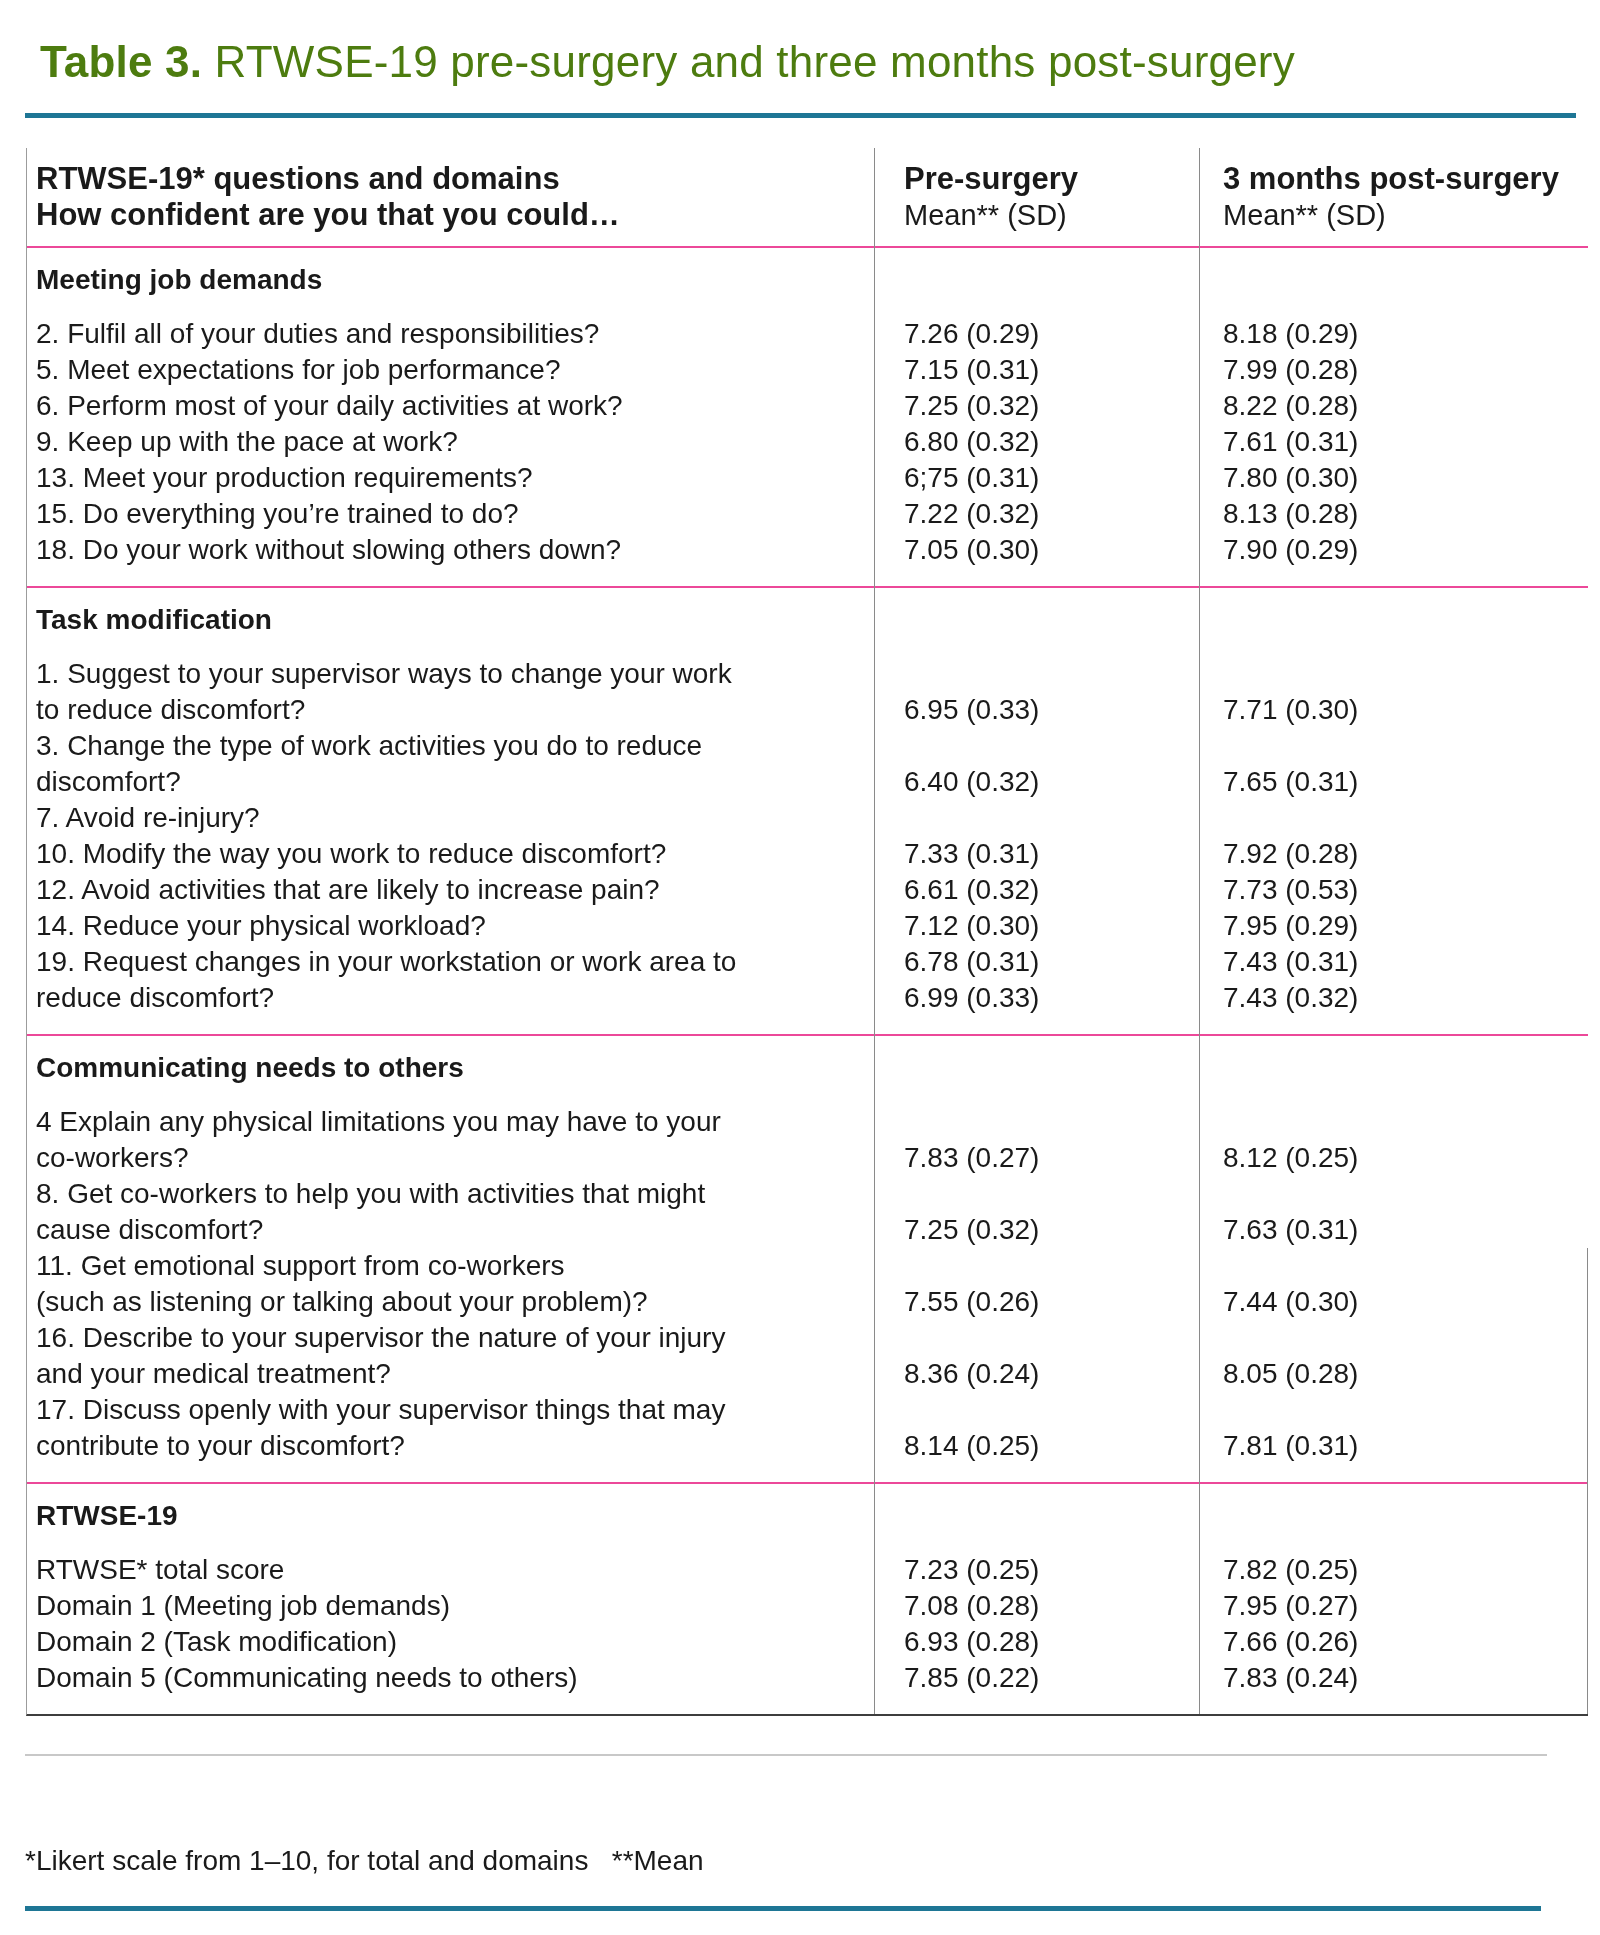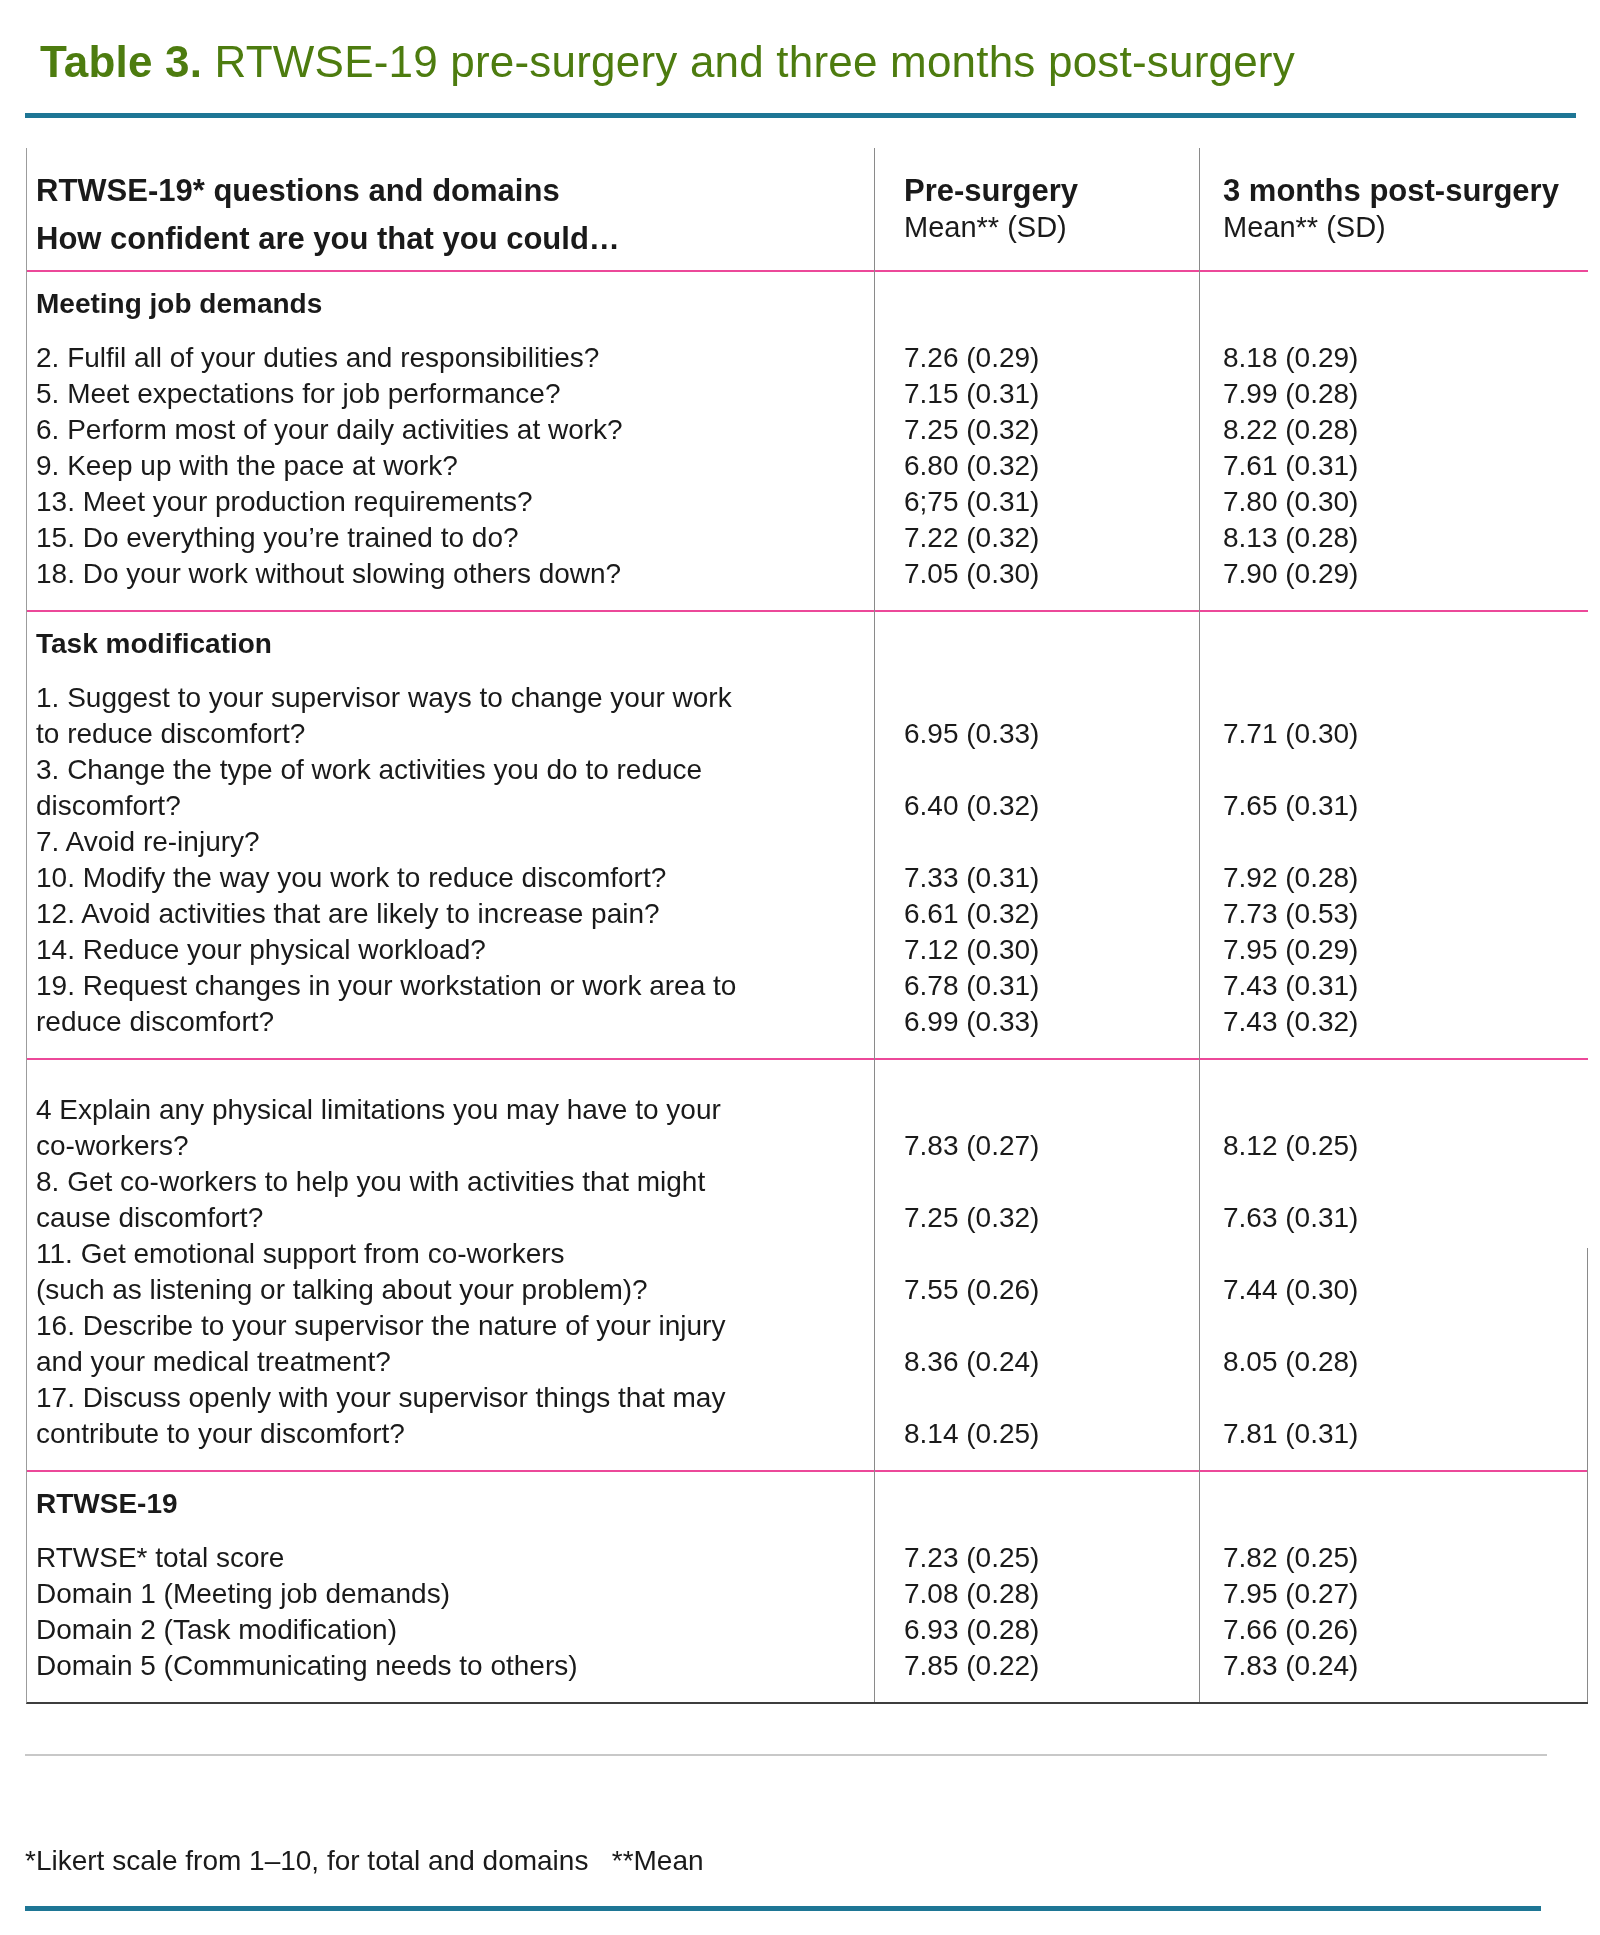--- a/index.html
+++ b/index.html
@@ -37,21 +37,21 @@
   .vline-right { position: absolute; right: 0; top: 1100px; bottom: 0; width: 1px; background: #8a8a8a; }
 
   
   .row { display: grid; grid-template-columns: 847px 325px 389px; font-size: 28px; line-height: 36px; }
   .c1 { padding-left: 9px;  }
   .c2 { padding-left: 30px; }
   .c3 { padding-left: 24px; }
 
   
   .sec-head { padding: 13px 0 13px 0; }
-  .sec-head .hb { font-weight: 700; font-size: 31px; margin-top: 12px; }
+  .sec-head .hb { font-weight: 700; font-size: 31px; }
   .sec-head .hr { font-weight: 400; font-size: 29px; }
 
   
   .sec { border-top: 2px solid #ec4899; padding: 14px 0 18px 0; }
   .title-row { font-weight: 700; margin-bottom: 18px; }
 
   
   .footnotes {
     position: absolute; left: 25px; top: 1768px;
     font-size: 28px; line-height: 37px; color: #1a1a1a;
@@ -198,20 +198,21 @@
   <div class="row">
     <div class="c1 cell">reduce discomfort?</div>
     <div class="c2 cell">6.99 (0.33)</div>
     <div class="c3 cell">7.43 (0.32)</div>
   </div>
 </div>
   </section>
 
   <section class="sec">
     <div class="row title-row">
+      <div class="c1">Communicating needs to others</div>
       <div class="c2"></div>
       <div class="c3"></div>
     </div>
     <div class="rows">
   <div class="row">
     <div class="c1 cell">4 Explain any physical limitations you may have to your</div>
     <div class="c2 cell"></div>
     <div class="c3 cell"></div>
   </div>
 

